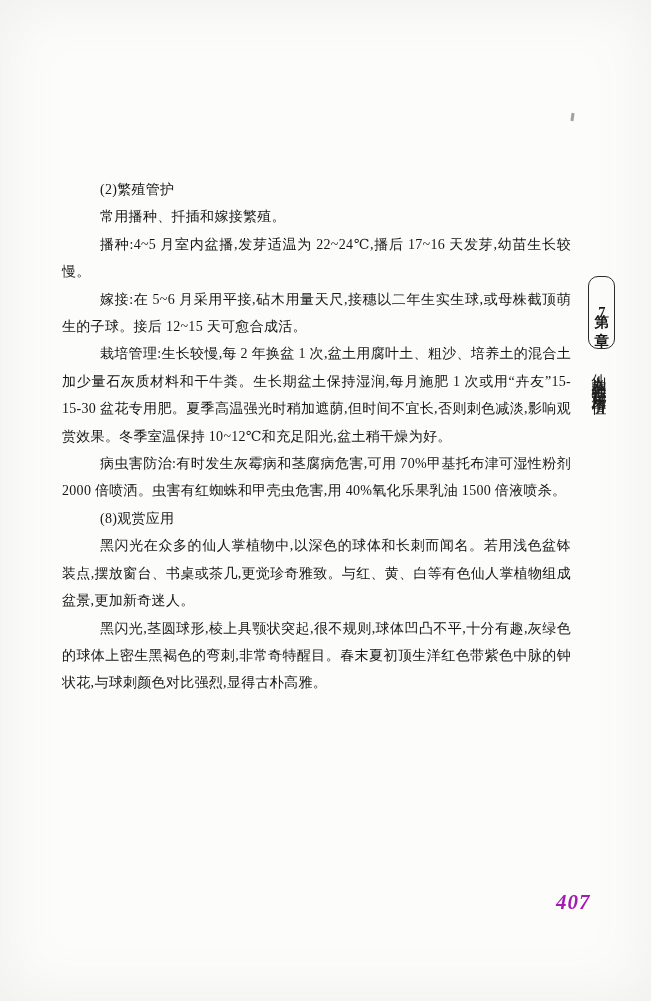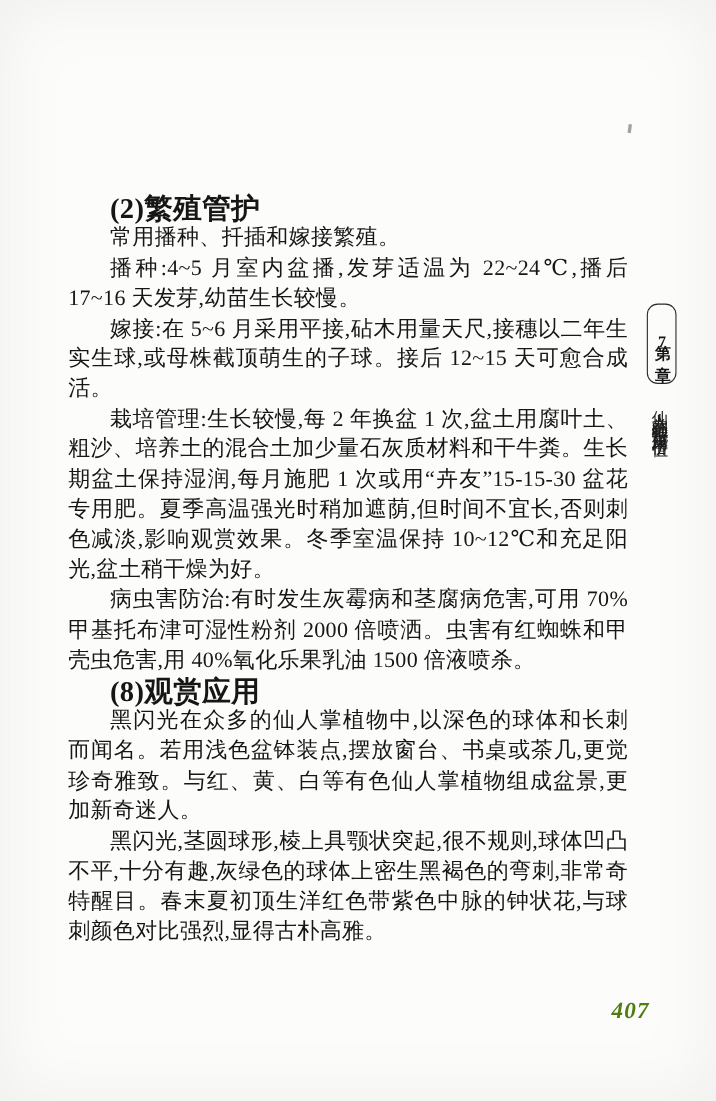--- a/index.html
+++ b/index.html
@@ -12,30 +12,30 @@
     color:#161616;
     box-shadow:inset 0 0 60px rgba(120,120,115,0.10);
   }
   
   .body-text{
     position:absolute;
     left:62px;top:176px;width:509px;
   }
   .para, .heading{
     margin:0;
-    font-size:20px;
+    font-size:14px;
     line-height:27.4px;
     text-align:justify;
     letter-spacing:0.3px;
   }
   .para{ text-indent:38px; }
   .heading{
-    font-weight:700;
+    font-weight:400;
     text-indent:38px;
-    font-size:26px;
+    font-size:14px;
   }
   
   .chapter-badge{
     position:absolute;
     left:588px;top:276px;
     width:27px;height:73px;
     border:1.6px solid #2a2a2a;
     border-radius:10px;
     display:flex;align-items:center;justify-content:center;
     box-sizing:border-box;
@@ -59,22 +59,21 @@
     color:#1c1c1c;
   }
   
   .page-number{
     position:absolute;
     left:556px;top:890px;
     font-style:italic;
     font-weight:600;
     font-size:21px;
     letter-spacing:1px;
-    color:#4d7c0f;
-    margin-top:16px;
+    color:#a21caf;
   }
   
   .scan-speck{
     position:absolute;
     left:571px;top:113px;
     width:3px;height:8px;
     background:#8b8b88;
     transform:rotate(8deg);
     opacity:0.8;
   }

